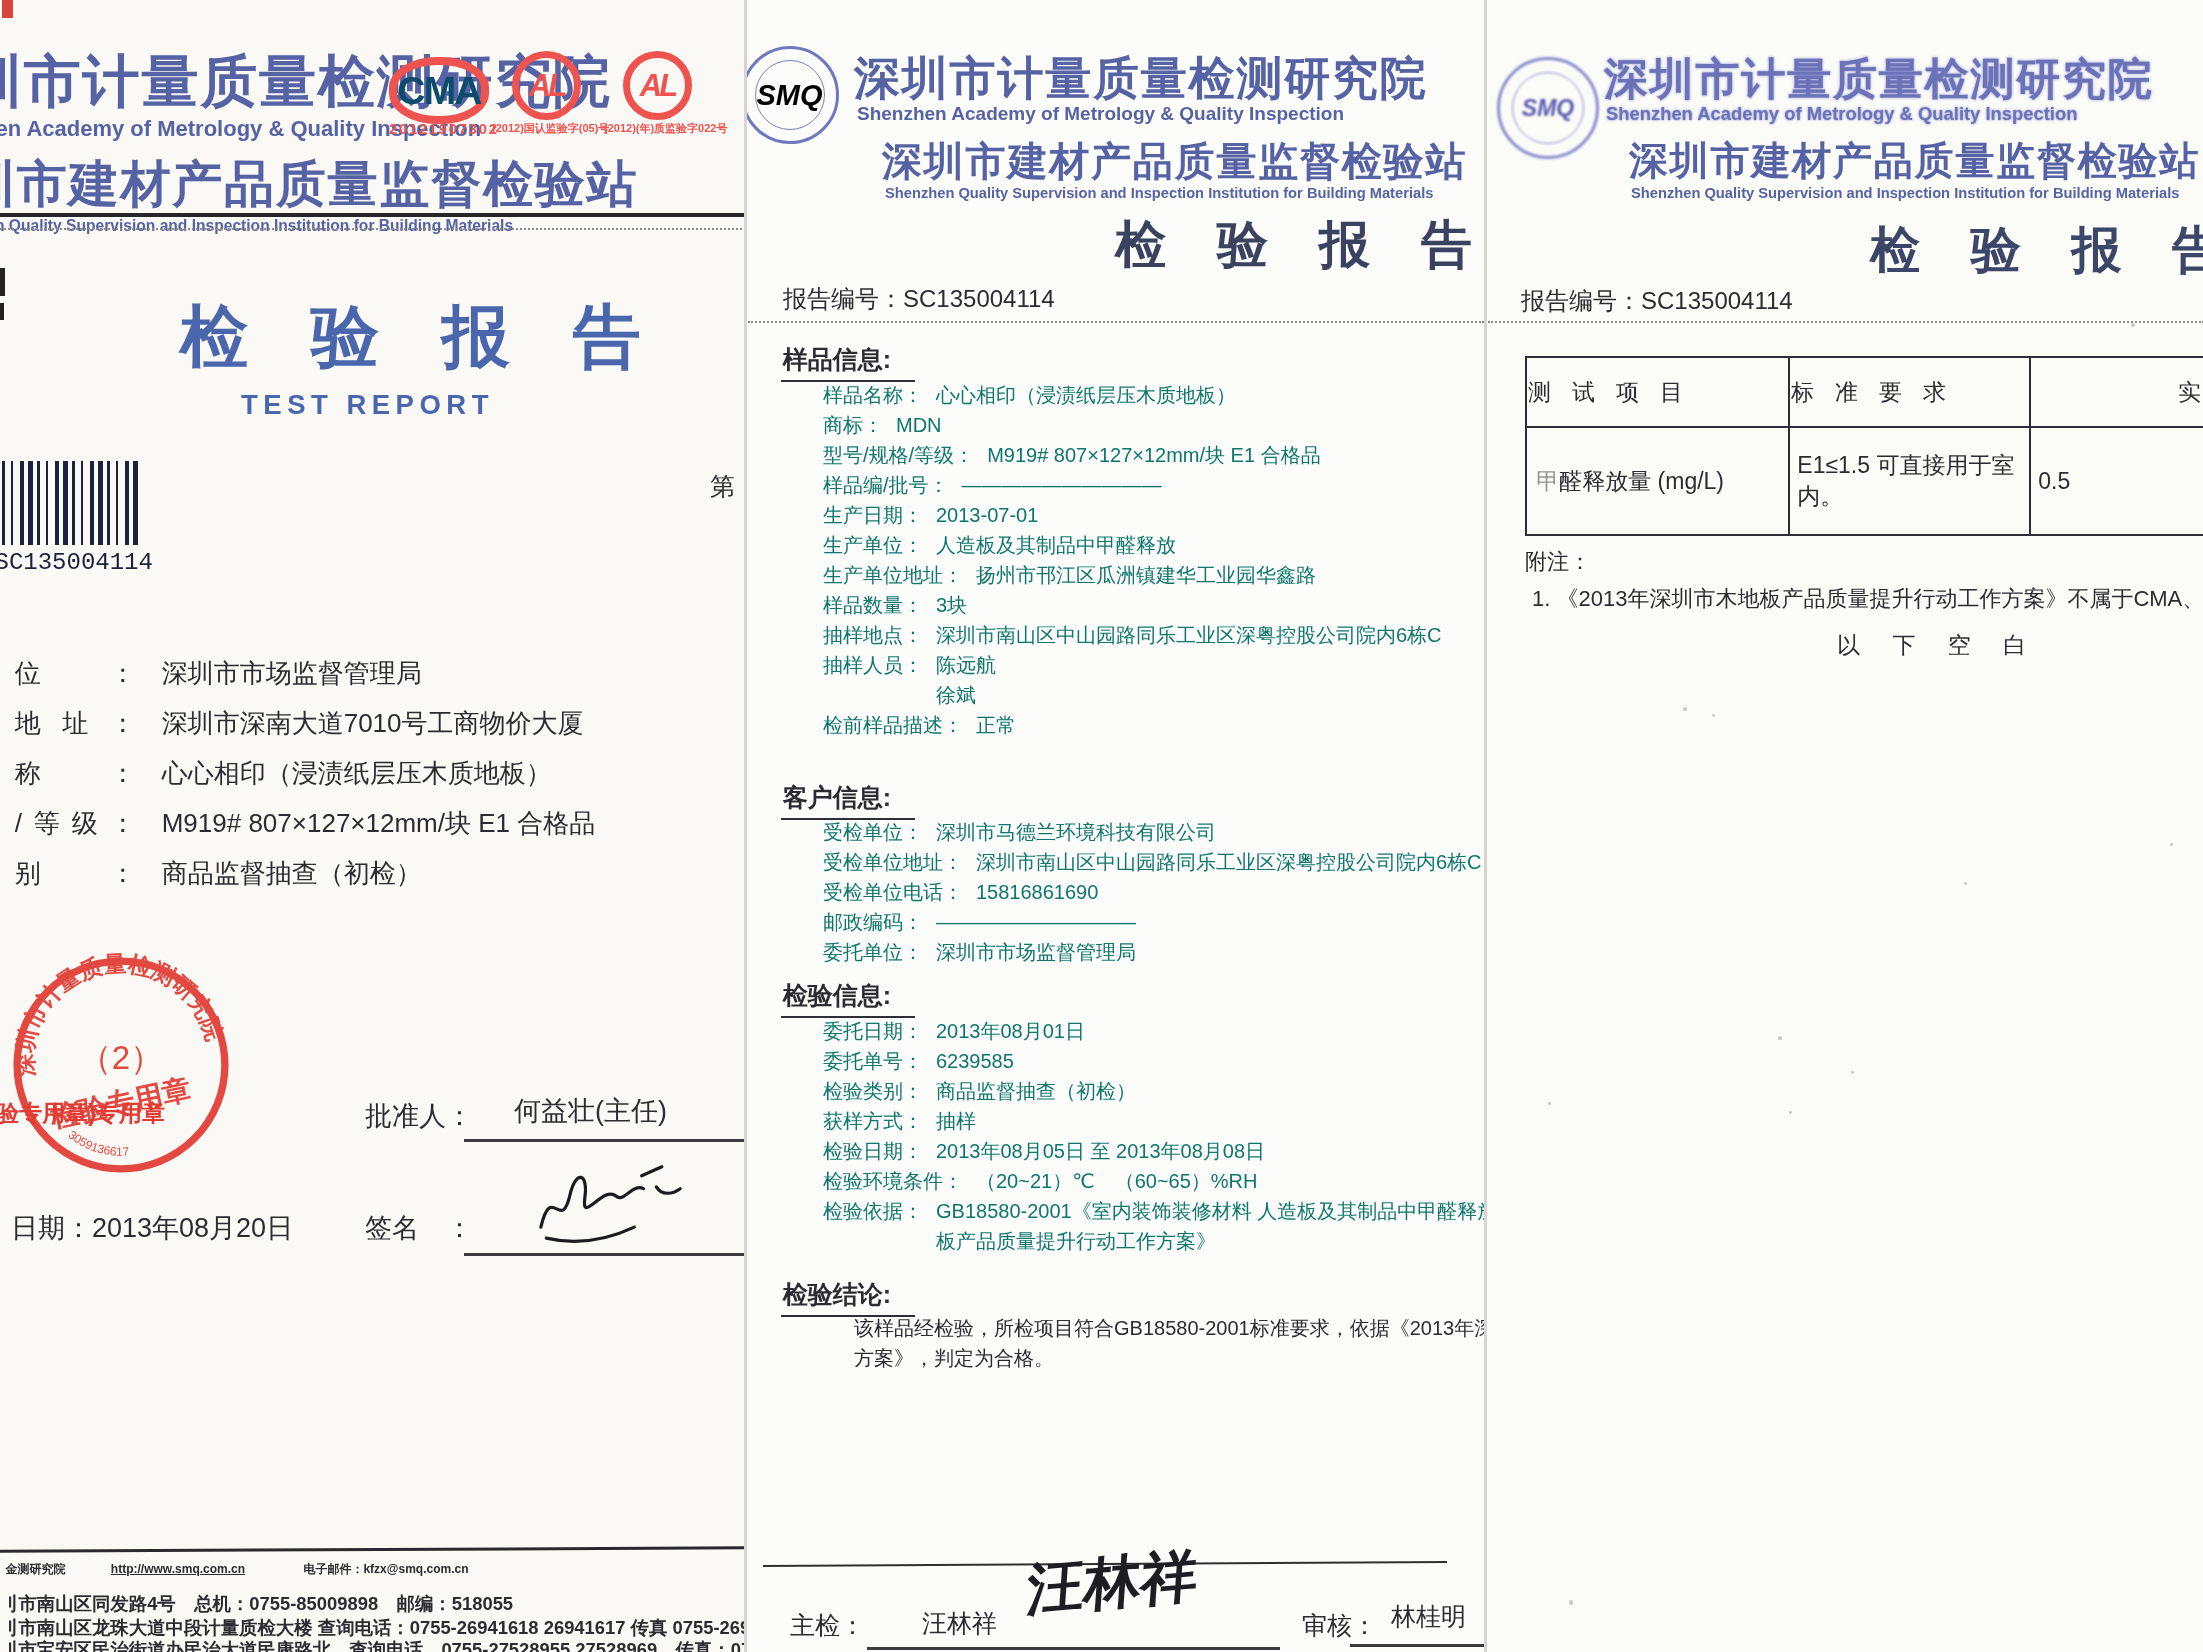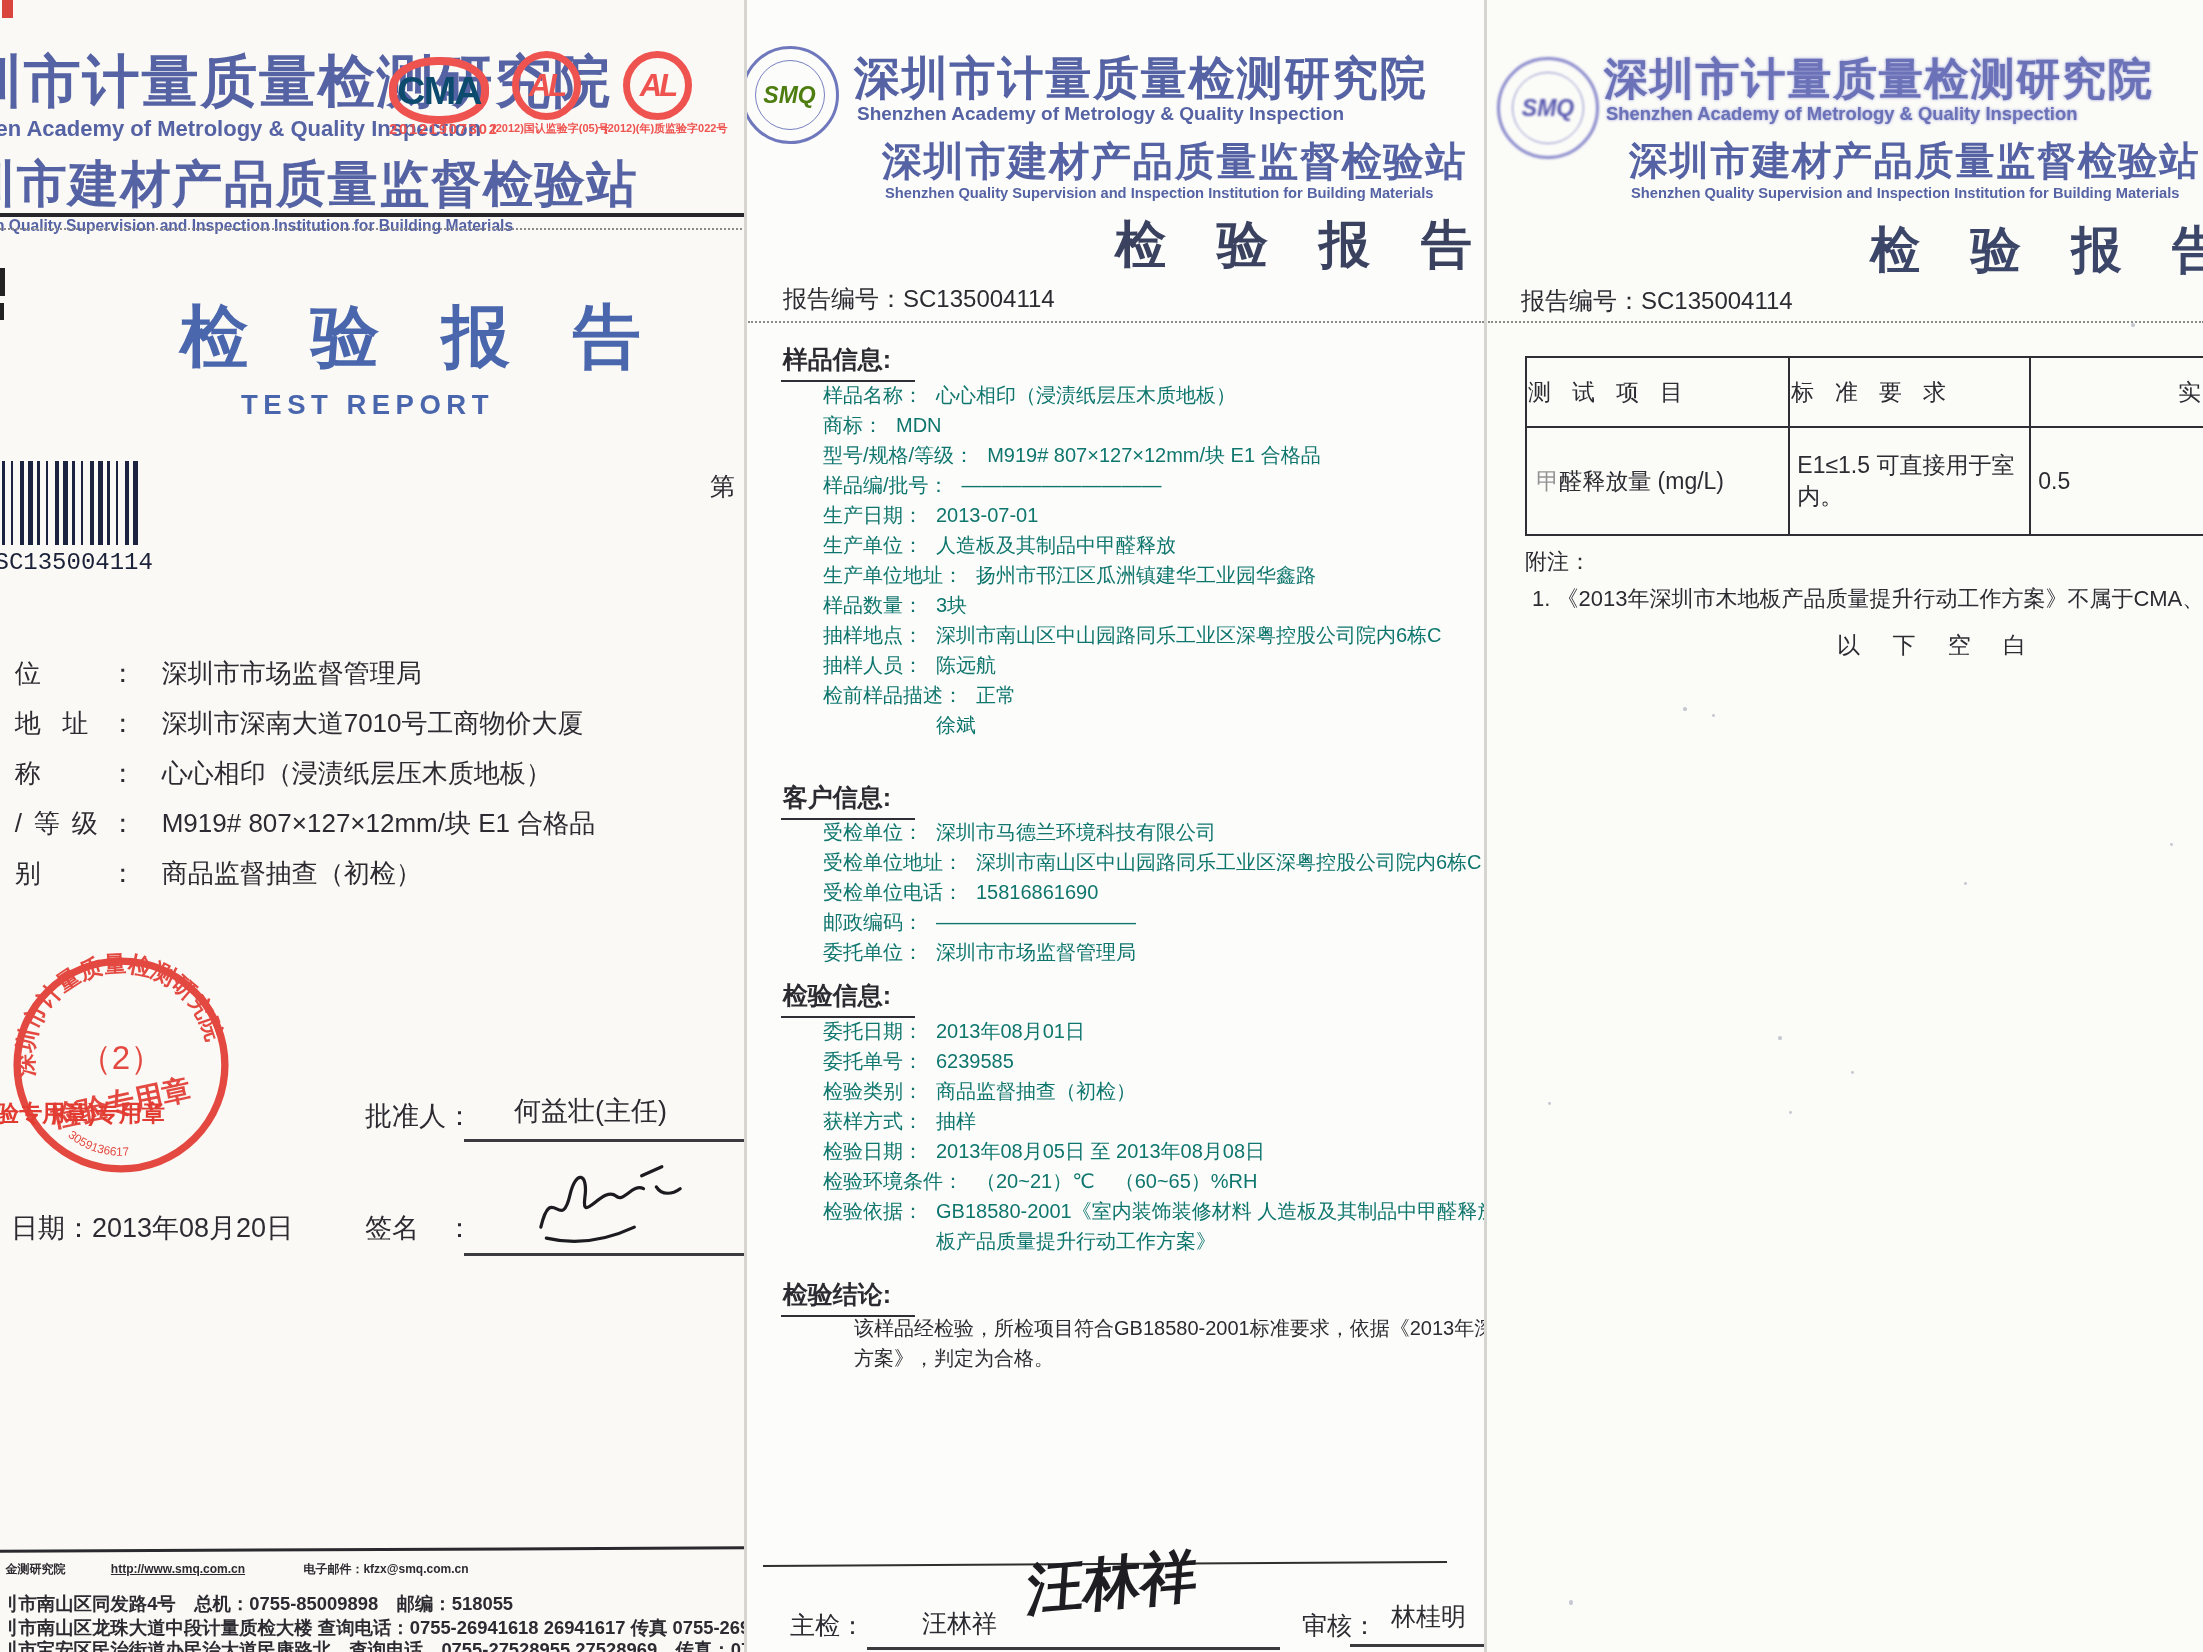--- a/index.html
+++ b/index.html
@@ -152,21 +152,21 @@
     <span style="margin-left:55px;">电子邮件：kfzx@smq.com.cn</span>
   </div>
   <div class="abs" style="left:0;top:1591px;font-size:18.4px;font-weight:bold;white-space:nowrap;">刂市南山区同发路4号　总机：0755-85009898　邮编：518055</div>
   <div class="abs" style="left:0;top:1615px;font-size:18.4px;font-weight:bold;white-space:nowrap;">刂市南山区龙珠大道中段计量质检大楼 查询电话：0755-26941618 26941617 传真 0755-26941615 2694</div>
   <div class="abs" style="left:0;top:1637px;font-size:18.4px;font-weight:bold;white-space:nowrap;">刂市宝安区民治街道办民治大道民康路北　查询电话　0755-27528955 27528969　传真：0755-27528707</div>
 </div>
 
 <div class="page" id="page-mid">
   <div class="abs" style="left:-5.5px;top:46px;width:92px;height:92px;border:3.7px solid rgba(86,96,178,.85);border-radius:50%;display:flex;align-items:center;justify-content:center;">
     <div style="width:68px;height:68px;border:1.8px solid rgba(86,96,178,.8);border-radius:50%;display:flex;align-items:center;justify-content:center;">
-      <span style="font-weight:bold;font-size:23px;color:#4d7c0f;font-style:italic;">SMQ</span>
+      <span style="font-weight:bold;font-size:29px;color:#000000;font-style:italic;">SMQ</span>
     </div>
   </div>
   <div class="abs cn-head" style="left:108px;top:48px;font-size:46px;">深圳市计量质量检测研究院</div>
   <div class="abs en-head" style="left:111px;top:103px;font-size:19px;">Shenzhen Academy of Metrology &amp; Quality Inspection</div>
   <div class="abs cn-head" style="left:136px;top:134px;font-size:40px;">深圳市建材产品质量监督检验站</div>
   <div class="abs en-head" style="left:139px;top:185px;font-size:14.7px;">Shenzhen Quality Supervision and Inspection Institution for Building Materials</div>
 
   <div class="abs doc-title" style="left:369px;top:211px;font-size:51px;letter-spacing:18.4px;color:#3a4260;">检 验 报 告</div>
   <div class="abs" style="left:37px;top:283px;font-size:24px;">报告编号：SC135004114</div>
   <div class="abs dotted-sep" style="left:1.8px;top:321px;width:736px;"></div>
@@ -219,27 +219,27 @@
         <span class="ml">抽样地点：</span>
         <span class="mv">深圳市南山区中山园路同乐工业区深粤控股公司院内6栋C</span>
       </div>
 
       <div class="mrow">
         <span class="ml">抽样人员：</span>
         <span class="mv">陈远航</span>
       </div>
 
       <div class="mrow">
+        <span class="ml">　　　　　</span>
+        <span class="mv">徐斌</span>
+      </div>
+
+      <div class="mrow">
         <span class="ml">检前样品描述：</span>
         <span class="mv">正常</span>
-      </div>
-
-      <div class="mrow">
-        <span class="ml">　　　　　</span>
-        <span class="mv">徐斌</span>
       </div>
     </div>
 
   <div class="abs mhead" style="left:35px;top:781px;">客户信息:</div>
   <div class="abs" style="left:0;top:817px;width:740px;">
 
       <div class="mrow">
         <span class="ml">受检单位：</span>
         <span class="mv">深圳市马德兰环境科技有限公司</span>
       </div>

